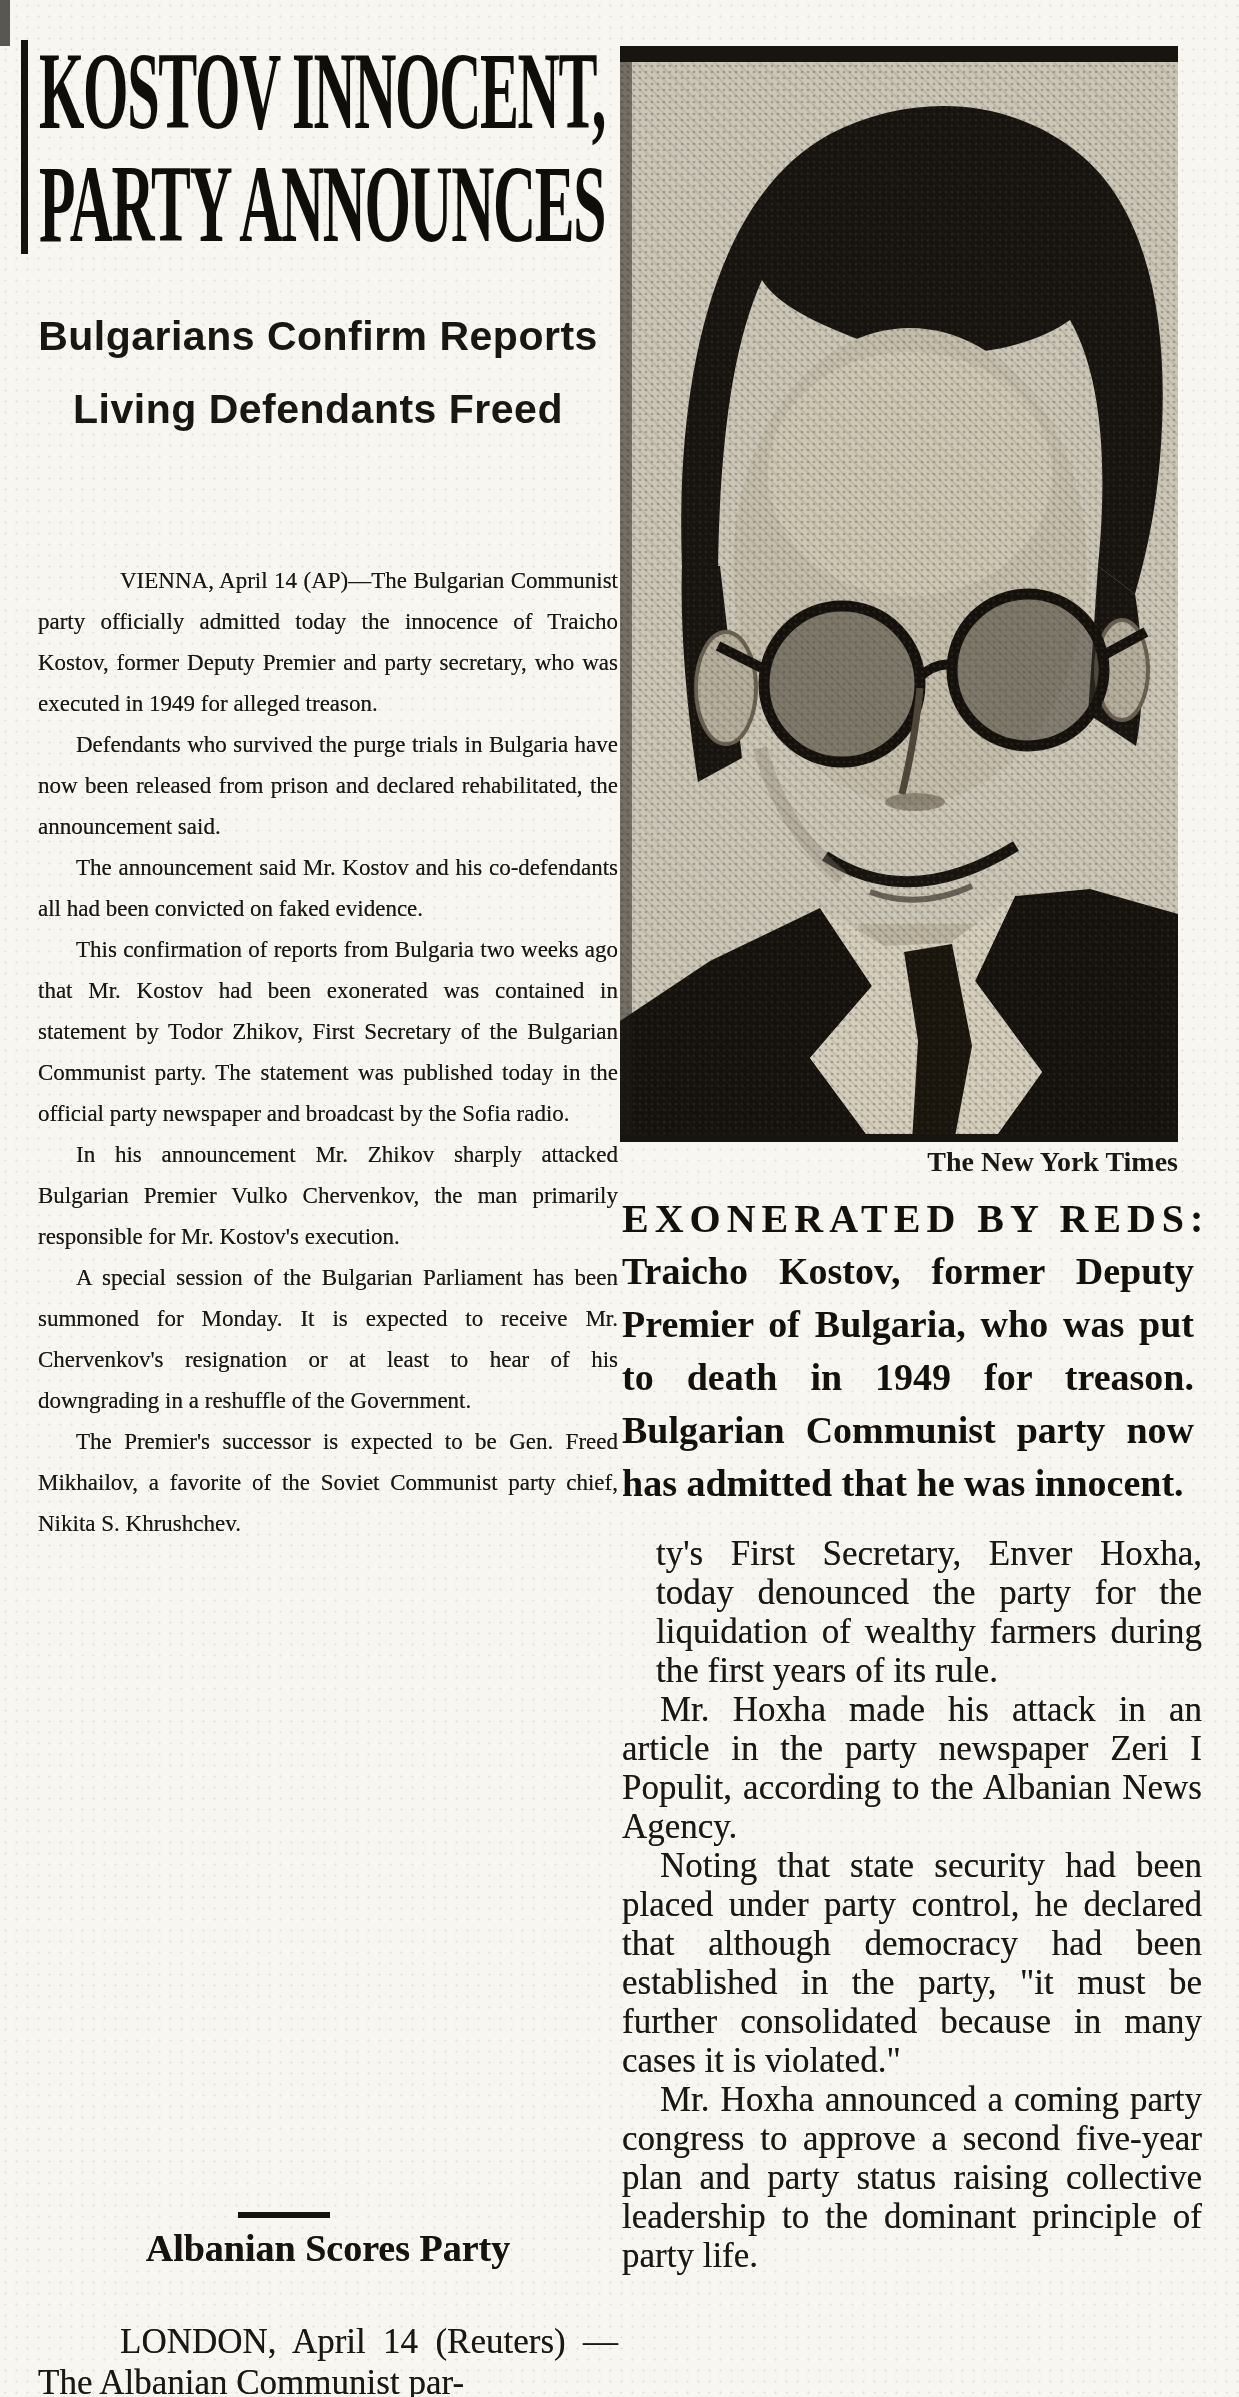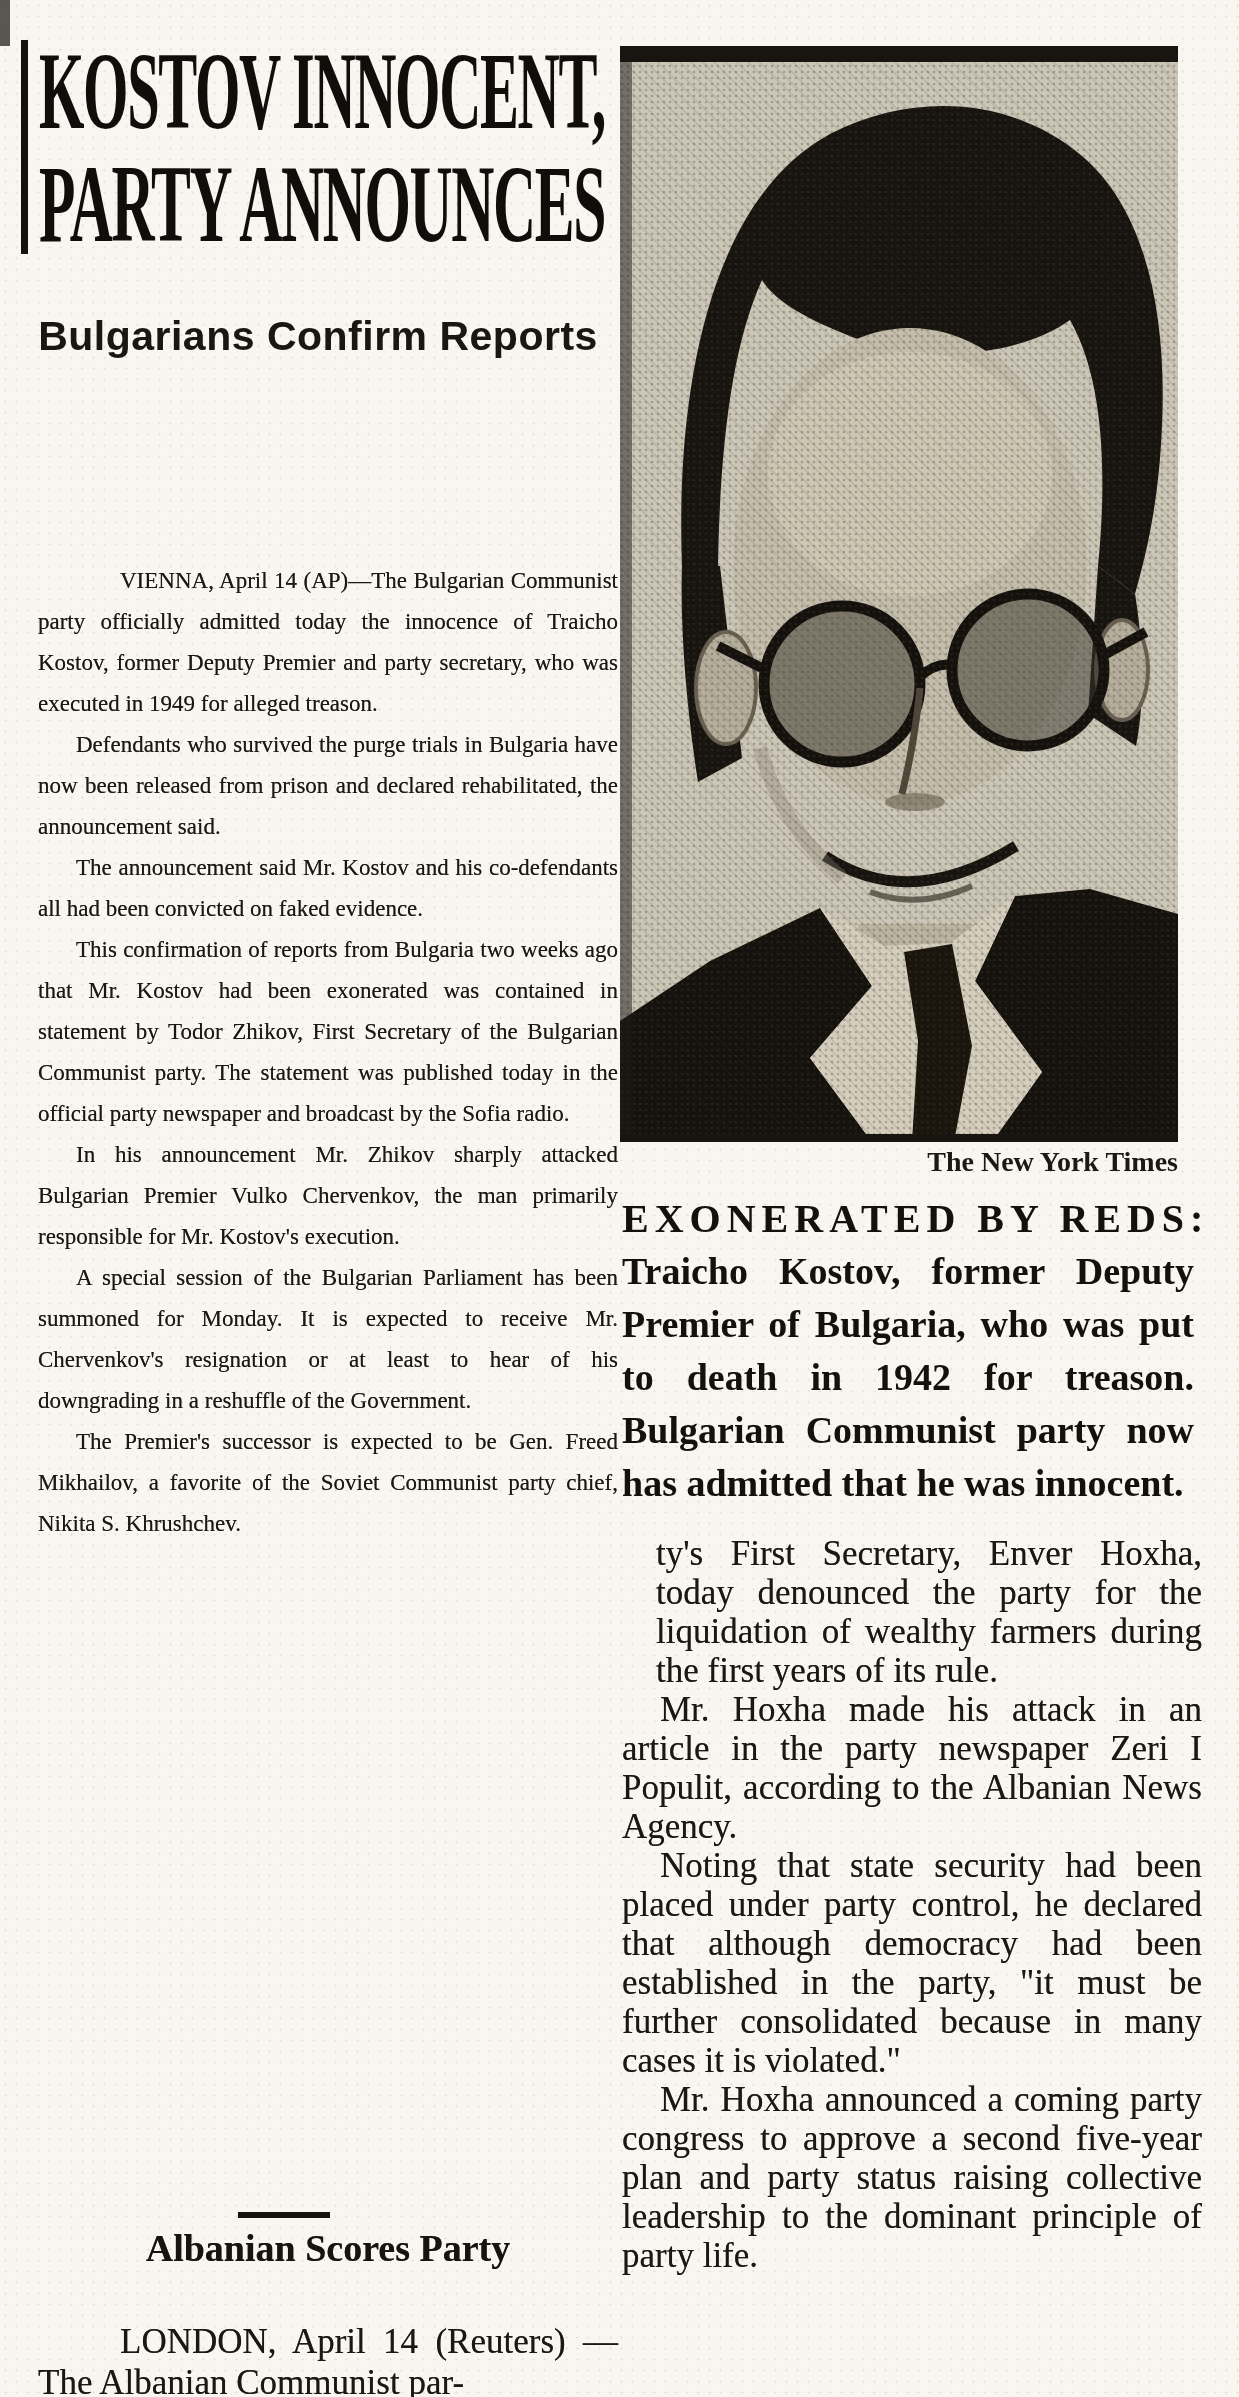--- a/index.html
+++ b/index.html
@@ -89,20 +89,21 @@
   <div class="headline-rule"></div>
   <svg class="headline-svg" width="576" height="250" viewBox="0 0 576 250">
     <g transform="scale(1,1.28)">
       <text x="2" y="64" font-size="86" textLength="566" lengthAdjust="spacingAndGlyphs">KOSTOV INNOCENT,</text>
       <text x="2" y="152" font-size="86" textLength="566" lengthAdjust="spacingAndGlyphs">PARTY ANNOUNCES</text>
     </g>
   </svg>
 
   <div class="subhead">
     <div>Bulgarians Confirm Reports</div>
+    <div>Living Defendants Freed</div>
   </div>
 
   <div class="left-body">
     <p class="deep-indent">VIENNA, April 14 (AP)—The Bulgarian Communist party officially admitted today the innocence of Traicho Kostov, former Deputy Premier and party secretary, who was executed in 1949 for alleged treason.</p>
     <p>Defendants who survived the purge trials in Bulgaria have now been released from prison and declared rehabilitated, the announcement said.</p>
     <p>The announcement said Mr. Kostov and his co-defendants all had been convicted on faked evidence.</p>
     <p>This confirmation of reports from Bulgaria two weeks ago that Mr. Kostov had been exonerated was contained in statement by Todor Zhikov, First Secretary of the Bulgarian Communist party. The statement was published today in the official party newspaper and broadcast by the Sofia radio.</p>
     <p>In his announcement Mr. Zhikov sharply attacked Bulgarian Premier Vulko Chervenkov, the man primarily responsible for Mr. Kostov's execution.</p>
     <p>A special session of the Bulgarian Parliament has been summoned for Monday. It is expected to receive Mr. Chervenkov's resignation or at least to hear of his downgrading in a reshuffle of the Government.</p>
     <p>The Premier's successor is expected to be Gen. Freed Mikhailov, a favorite of the Soviet Communist party chief, Nikita S. Khrushchev.</p>
@@ -166,21 +167,21 @@
 
       <rect x="0" y="0" width="12" height="1096" fill="#1d1a15" opacity="0.5"></rect>
       <rect x="0" y="0" width="558" height="16" fill="#181510"></rect>
       <rect x="0" y="1088" width="558" height="8" fill="#181510"></rect>
     </svg>
   </div>
 
   <div class="photo-credit">The New York Times</div>
 
   <div class="caption">
-    <span class="caption-lead">EXONERATED BY REDS:</span><span>Traicho Kostov, former Deputy Premier of Bulgaria, who was put to death in 1942 for treason. Bulgarian Communist party now has admitted that he was innocent.</span>
+    <span class="caption-lead">EXONERATED BY REDS:</span><span>Traicho Kostov, former Deputy Premier of Bulgaria, who was put to death in 1949 for treason. Bulgarian Communist party now has admitted that he was innocent.</span>
   </div>
 
   <div class="right-body">
     <p class="continuation">ty's First Secretary, Enver Hoxha, today denounced the party for the liquidation of wealthy farmers during the first years of its rule.</p>
     <p>Mr. Hoxha made his attack in an article in the party newspaper Zeri I Populit, according to the Albanian News Agency.</p>
     <p>Noting that state security had been placed under party control, he declared that although democracy had been established in the party, "it must be further consolidated because in many cases it is violated."</p>
     <p>Mr. Hoxha announced a coming party congress to approve a second five-year plan and party status raising collective leadership to the dominant principle of party life.</p>
   </div>
 
 </div>

